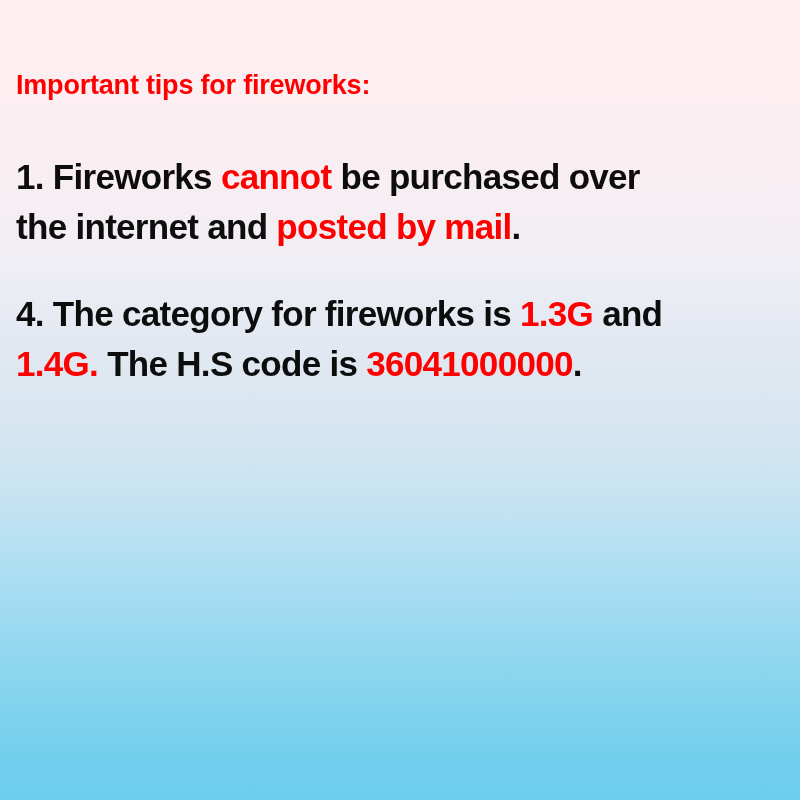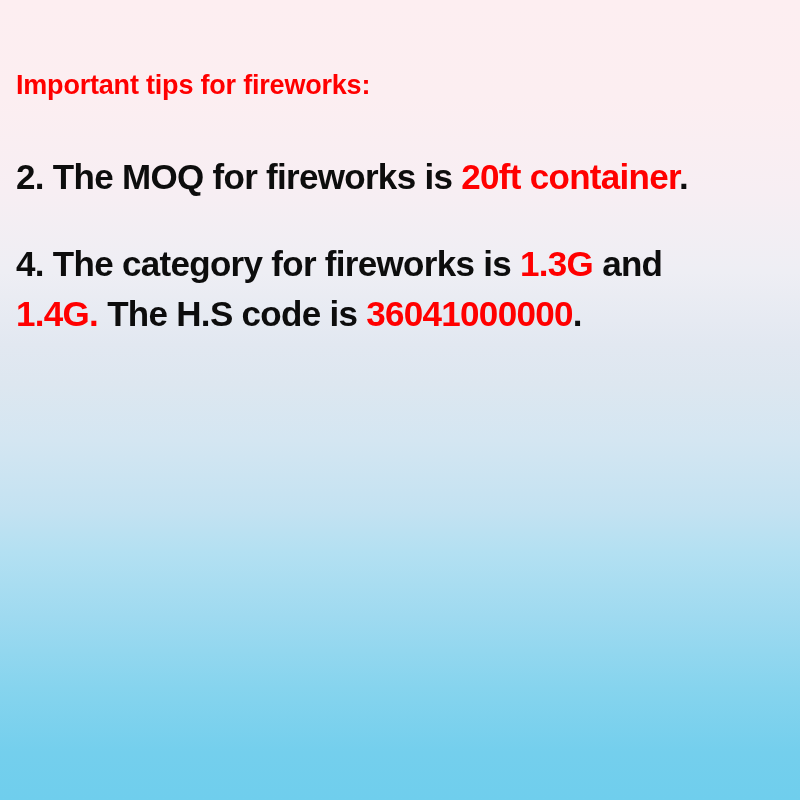--- a/index.html
+++ b/index.html
@@ -71,17 +71,17 @@
   }
 </style>
 </head>
 <body>
 
 <div class="page">
 
   <h1 class="notice-heading">Important tips for fireworks:</h1>
 
   <ul class="tips-list" id="tips-list">
-      <li class="tip-item"><span>2.</span><span> The MOQ for fireworks is </span><span class="hl">20ft container</span><span>.</span></li>
+      <li class="tip-item"><span>1.</span><span> Fireworks </span><span class="hl">cannot</span><span> be purchased over the internet and </span><span class="hl">posted by mail</span><span>.</span></li>
       <li class="tip-item"><span>4.</span><span> The category for fireworks is </span><span class="hl">1.3G</span><span> and </span><span class="hl">1.4G.</span><span> The H.S code is </span><span class="hl">36041000000</span><span>.</span></li>
     </ul>
 
 </div>
 
 </body></html>

